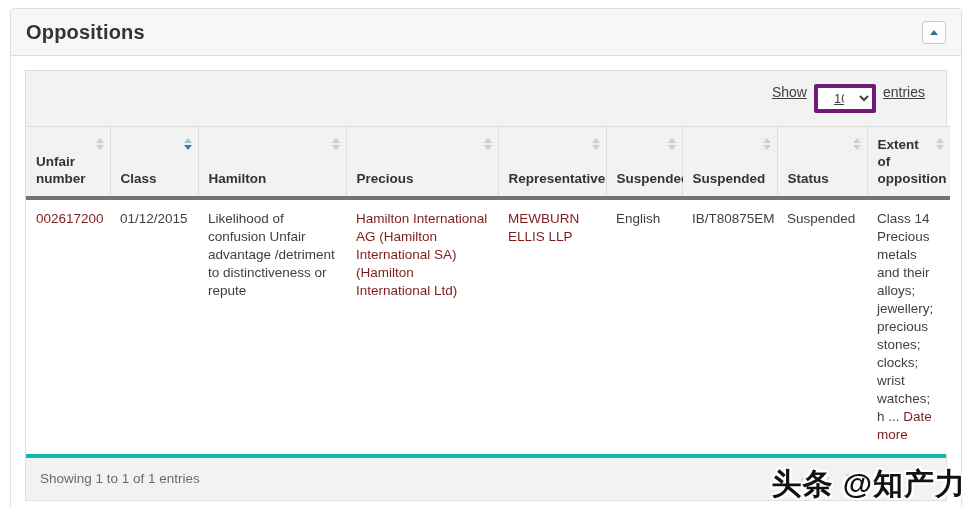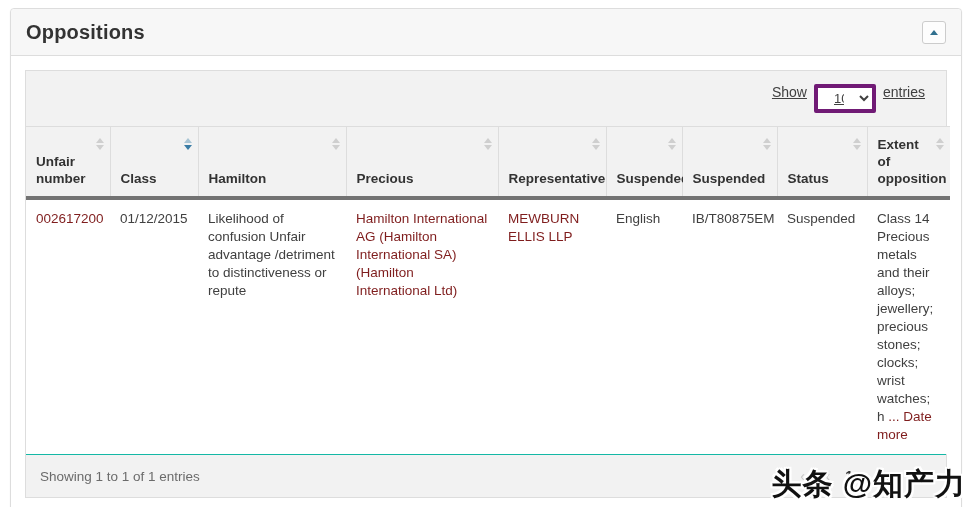--- a/index.html
+++ b/index.html
@@ -125,26 +125,26 @@
     color: #404040;
   }
   tbody tr { height: 250px; }
   a.tlink {
     color: #7f1d1d;
     text-decoration: none;
     cursor: pointer;
     text-align: right;
   }
   .table-footer {
-    border-top: 1px solid #14b8a6;
+    border-top: 4px solid #14b8a6;
     background: #f2f2f2;
     padding: 13px 14px;
     display: flex;
     justify-content: space-between;
-    align-items: flex-end;
+    align-items: flex-start;
     font-size: 13.5px;
     color: #6b6b6b;
   }
   .pagination {
     display: flex;
     align-items: center;
     gap: 14px;
     font-size: 14px;
     color: #c6c6c6;
     margin-right: 34px;

